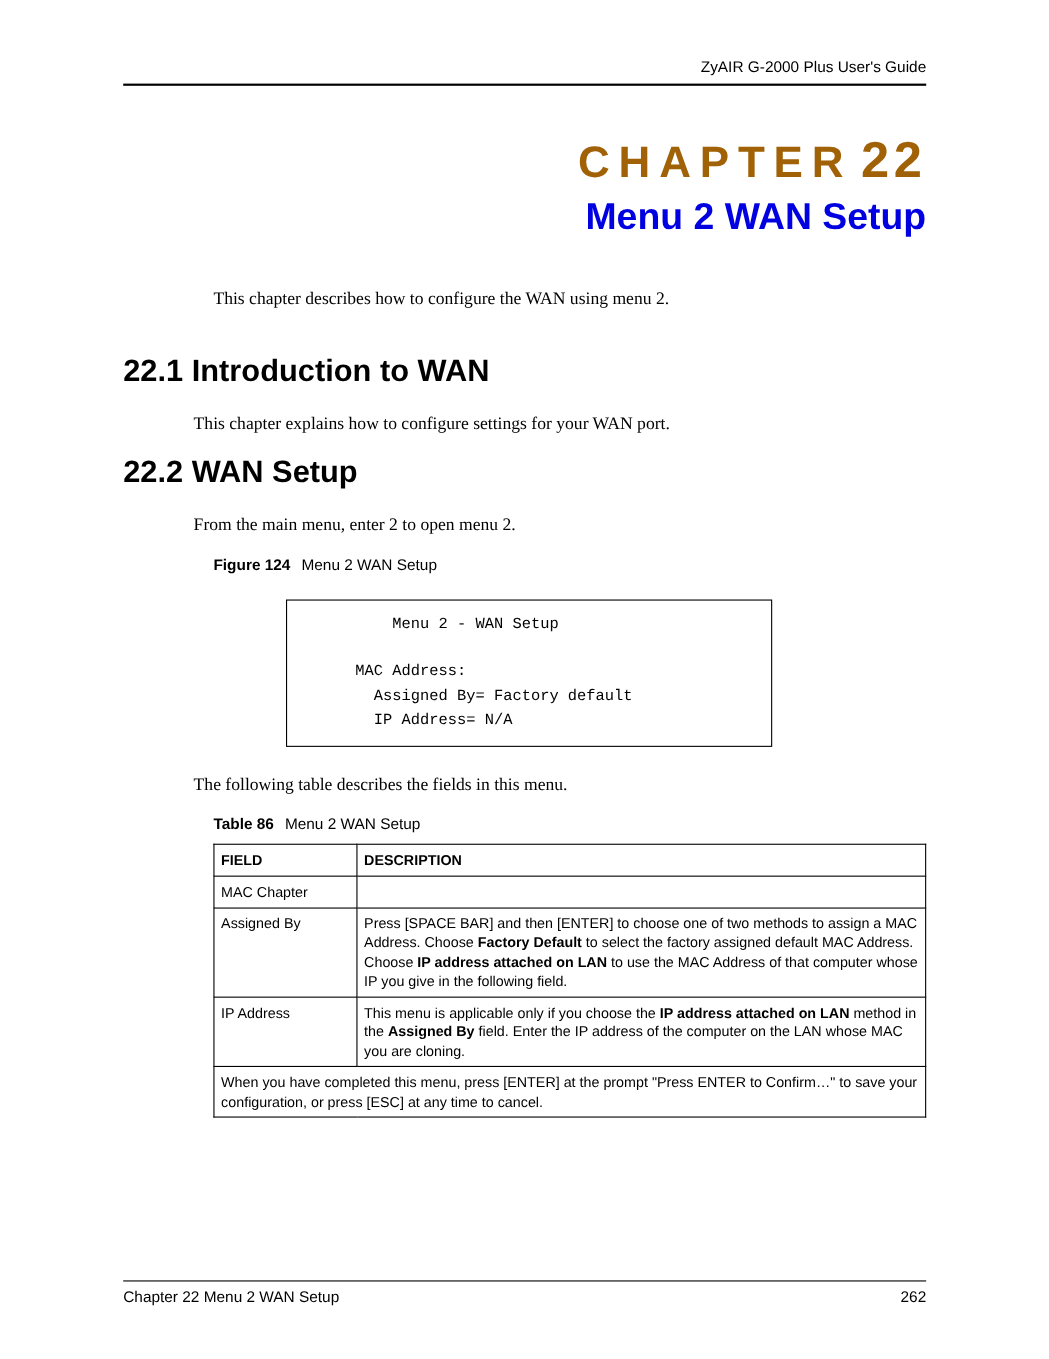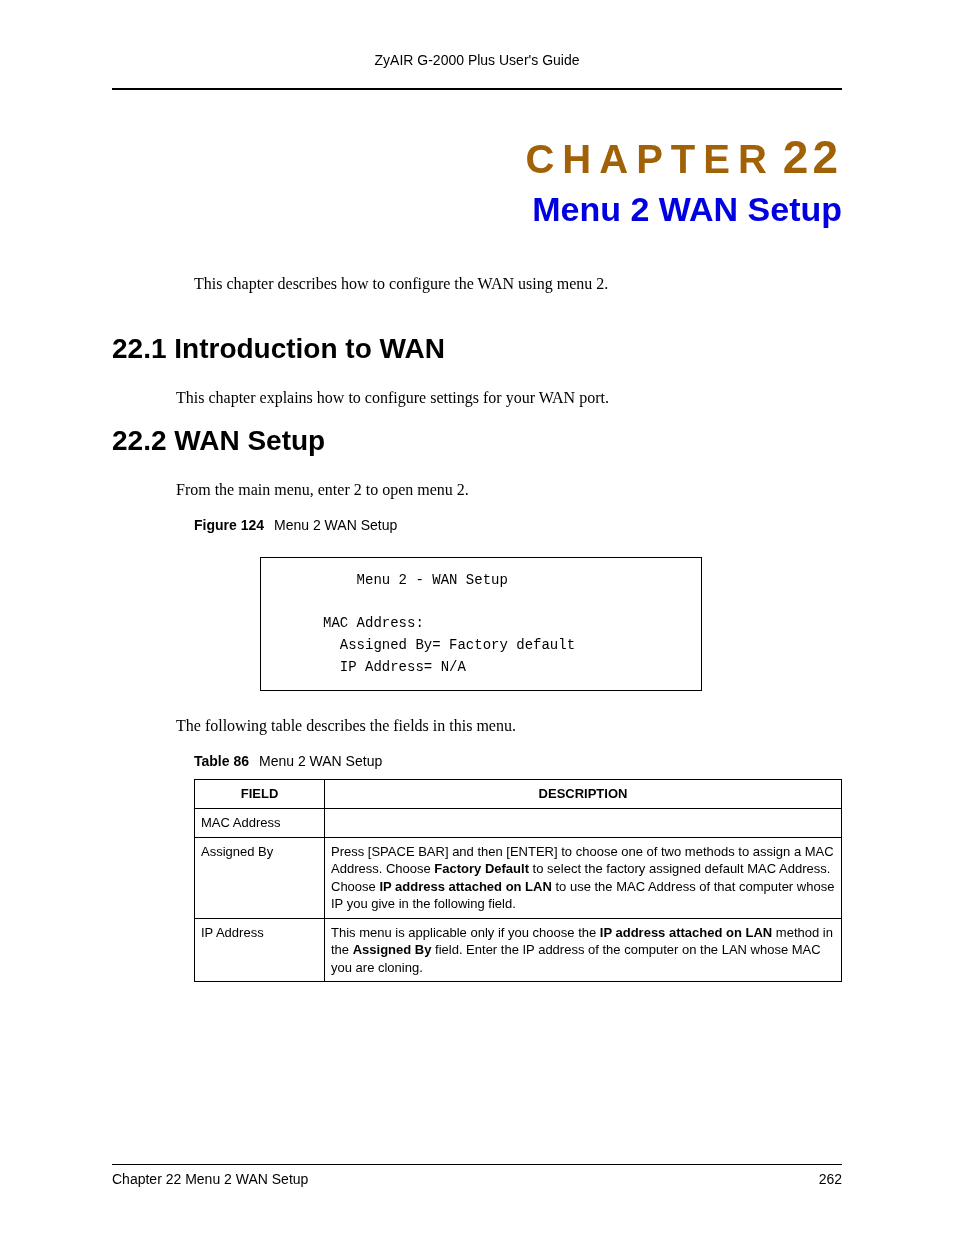--- a/index.html
+++ b/index.html
@@ -7,24 +7,24 @@
       font-family: "Times New Roman", Times, serif;
       font-size: 15px;
       color: #000;
       background: #fff;
       width: 954px;
       height: 1235px;
       position: relative;
       padding: 52px 112px 40px 112px;
     }
     .header-line {
-      text-align: center;
+      text-align: right;
       font-family: Arial, Helvetica, sans-serif;
       font-size: 14px;
-      padding-bottom: 20px;
+      padding-bottom: 8px;
       border-bottom: 2px solid #000;
       margin-bottom: 40px;
     }
     .chapter-label {
       text-align: right;
       font-family: Arial, Helvetica, sans-serif;
       font-weight: bold;
       color: #a16207;
       font-size: 40px;
       letter-spacing: 8px;
@@ -92,21 +92,20 @@
     }
     table.desc-table th, table.desc-table td {
       border: 1px solid #000;
       padding: 5px 6px;
       text-align: left;
       vertical-align: top;
       line-height: 1.35;
     }
     table.desc-table th {
       font-weight: bold;
-      text-align: center;
     }
     table.desc-table .col-field { width: 130px; }
     .footer {
       position: absolute;
       bottom: 48px;
       left: 112px;
       right: 112px;
       border-top: 1px solid #000;
       padding-top: 6px;
       font-family: Arial, Helvetica, sans-serif;
@@ -153,30 +152,33 @@
 
 <table class="desc-table">
   <thead>
     <tr>
       <th class="col-field">FIELD</th>
       <th>DESCRIPTION</th>
     </tr>
   </thead>
   <tbody>
     <tr>
-      <td>MAC Address</td>
+      <td>MAC Chapter</td>
       <td></td>
     </tr>
     <tr>
       <td>Assigned By</td>
       <td><span>Press [SPACE BAR] and then [ENTER] to choose one of two methods to assign a MAC Address. Choose </span><span class="b">Factory Default</span><span> to select the factory assigned default MAC Address. Choose </span><span class="b">IP address attached on LAN</span><span> to use the MAC Address of that computer whose IP you give in the following field.</span></td>
     </tr>
     <tr>
       <td>IP Address</td>
       <td><span>This menu is applicable only if you choose the </span><span class="b">IP address attached on LAN</span><span> method in the </span><span class="b">Assigned By</span><span> field. Enter the IP address of the computer on the LAN whose MAC you are cloning.</span></td>
     </tr>
+    <tr>
+      <td colspan="2">When you have completed this menu, press [ENTER] at the prompt "Press ENTER to Confirm…" to save your configuration, or press [ESC] at any time to cancel.</td>
+    </tr>
   </tbody>
 </table>
 
 <div class="footer">
   <span>Chapter 22 Menu 2 WAN Setup</span>
   <span>262</span>
 </div>
 
 </body></html>

